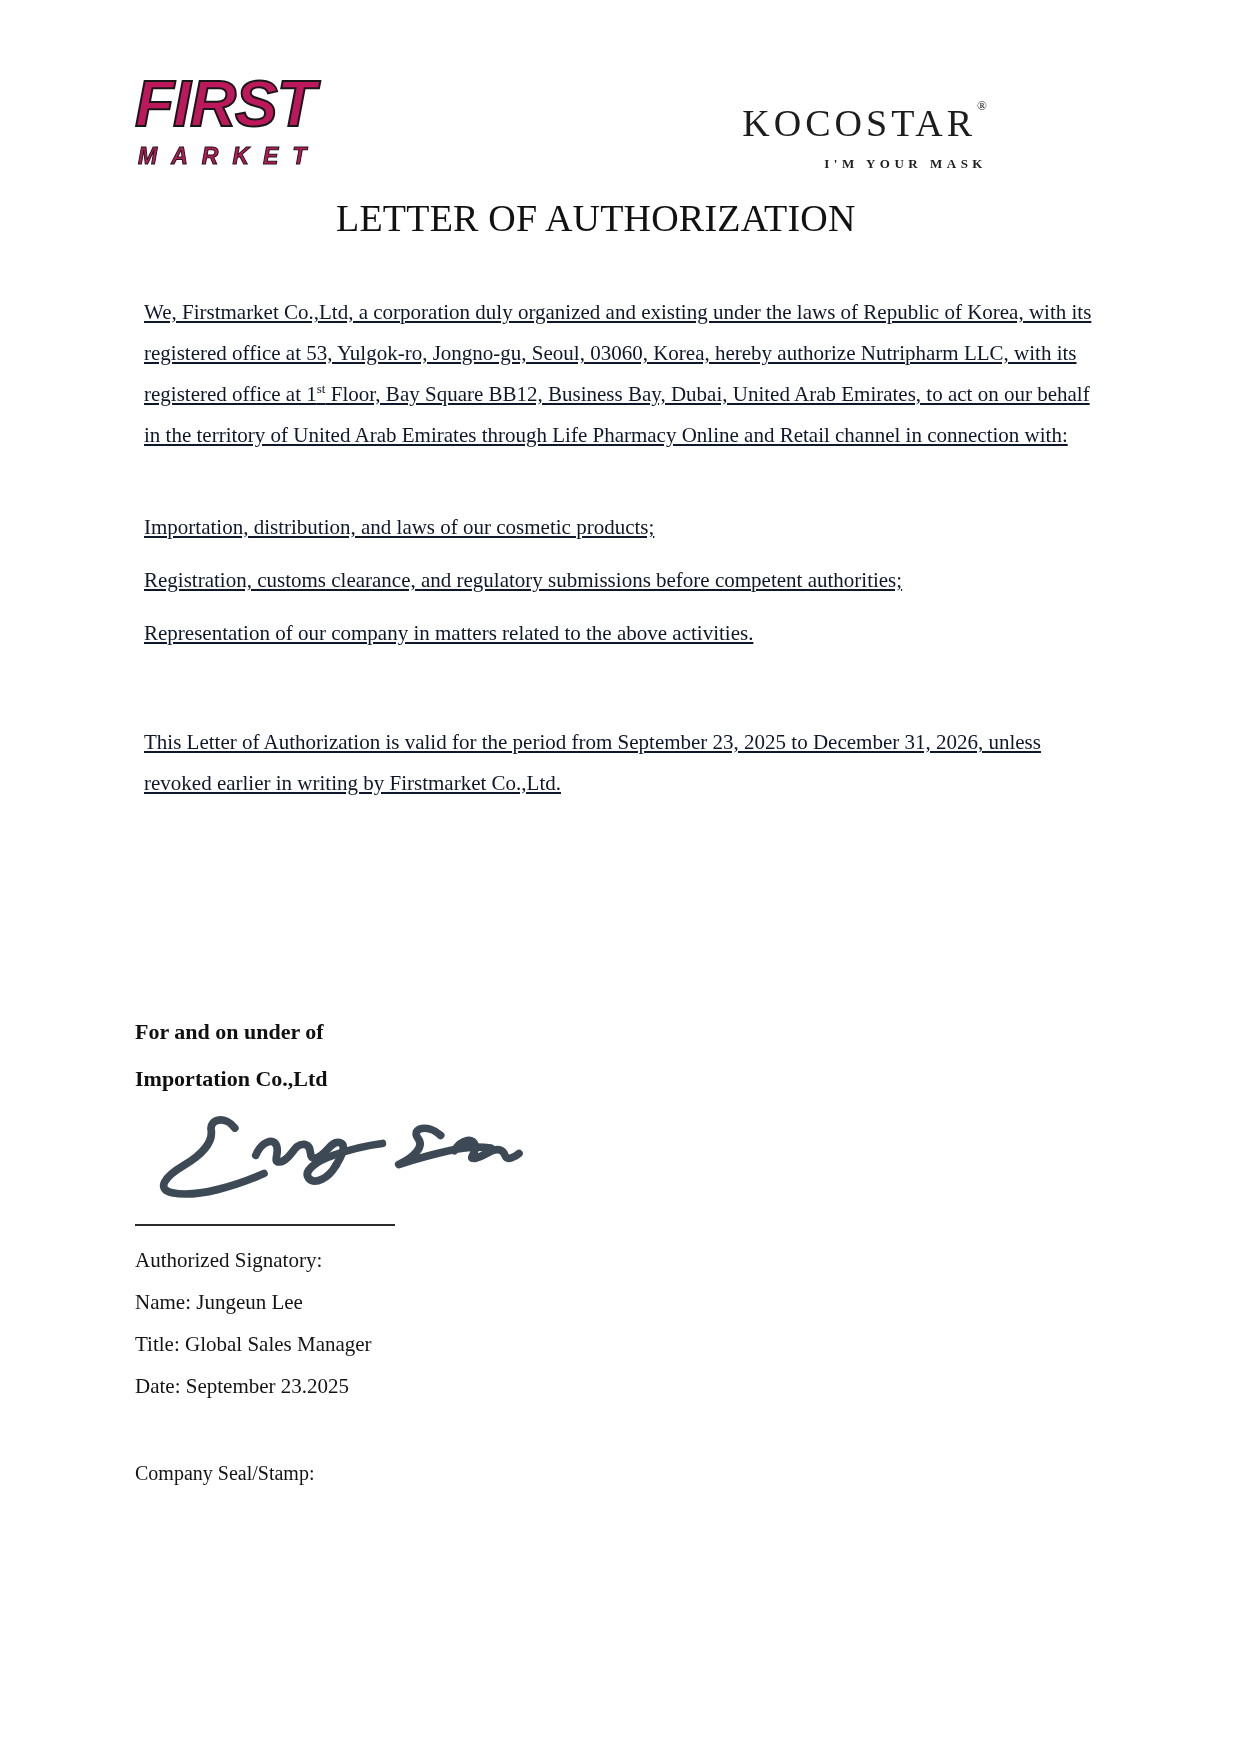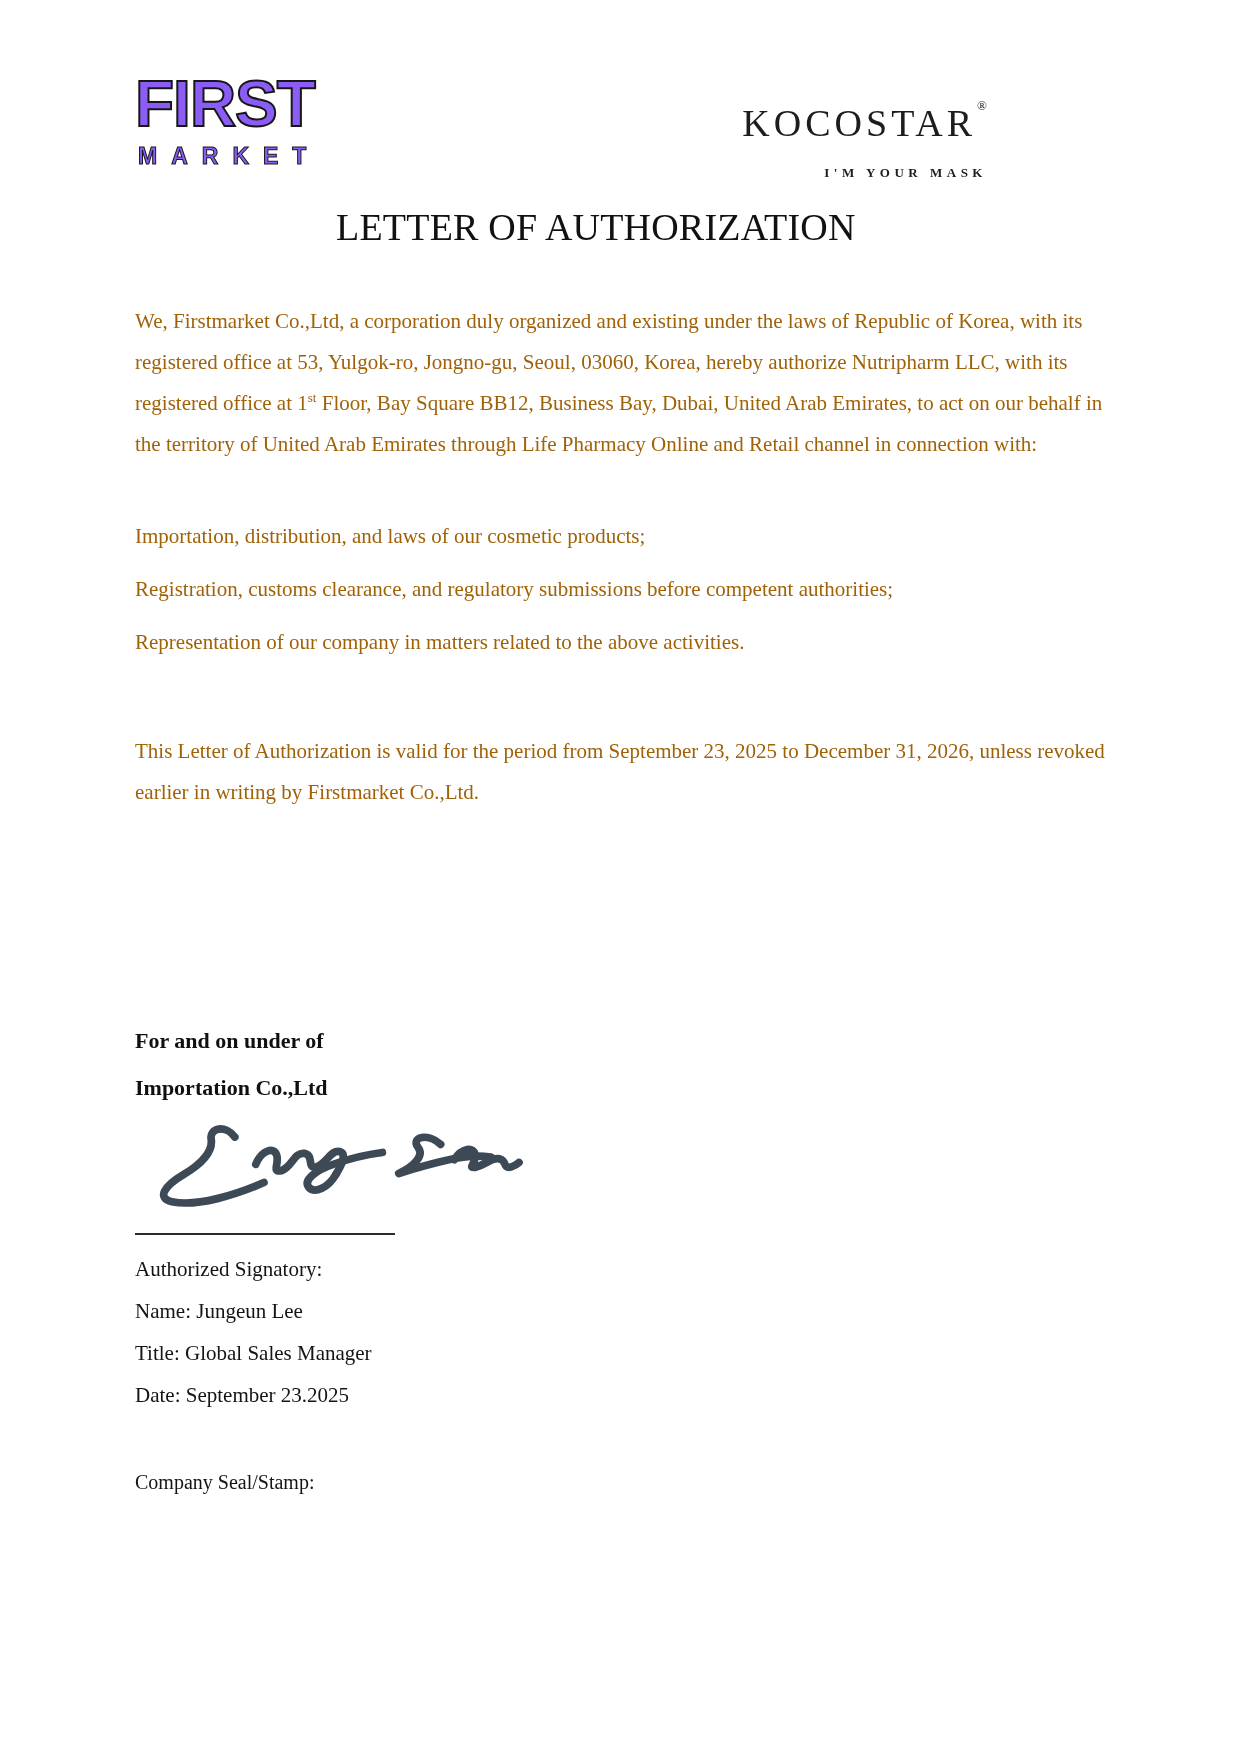--- a/index.html
+++ b/index.html
@@ -22,22 +22,23 @@
 
   
   .header {
     display: flex;
     justify-content: space-between;
     align-items: flex-start;
     padding-top: 72px;
   }
   .first-logo {
     font-family: "Liberation Sans", "DejaVu Sans", sans-serif;
-    color: #8b5cf6;
+    color: #be185d;
     line-height: 1;
+    font-style: italic;
   }
   .first-word {
     font-size: 64px;
     font-weight: bold;
     letter-spacing: -1px;
     -webkit-text-stroke: 2px #171717;
   }
   .market-word {
     margin-top: 9px;
     font-size: 23px;
@@ -59,43 +60,44 @@
     letter-spacing: 4px;
     white-space: nowrap;
   }
   .kocostar-word sup.reg {
     font-size: 13px;
     letter-spacing: 0;
     vertical-align: 26px;
     margin-left: 1px;
   }
   .kocostar-tagline {
-    margin-top: 20px;
+    margin-top: 11px;
     font-size: 13px;
     font-weight: bold;
     letter-spacing: 4.5px;
     white-space: nowrap;
   }
 
   
   .title {
     margin: 28px 0 0 0;
     padding-left: 201px;
     font-size: 38px;
     font-weight: normal;
     letter-spacing: 0.2px;
     line-height: 36px;
   }
 
   
   .body-par {
-    margin: 0;
+    margin: 9px;
     font-size: 21px;
     line-height: 41px;
-    color: #a16207;
+    color: #0f172a;
+    text-decoration: underline;
   }
   .intro { margin-top: 56px; }
   .intro sup {
     font-size: 13px;
     line-height: 0;
     vertical-align: 8px;
   }
   .items { margin-top: 51px; }
   .item  { margin-bottom: 12px; }
   .validity { margin-top: 68px; }

